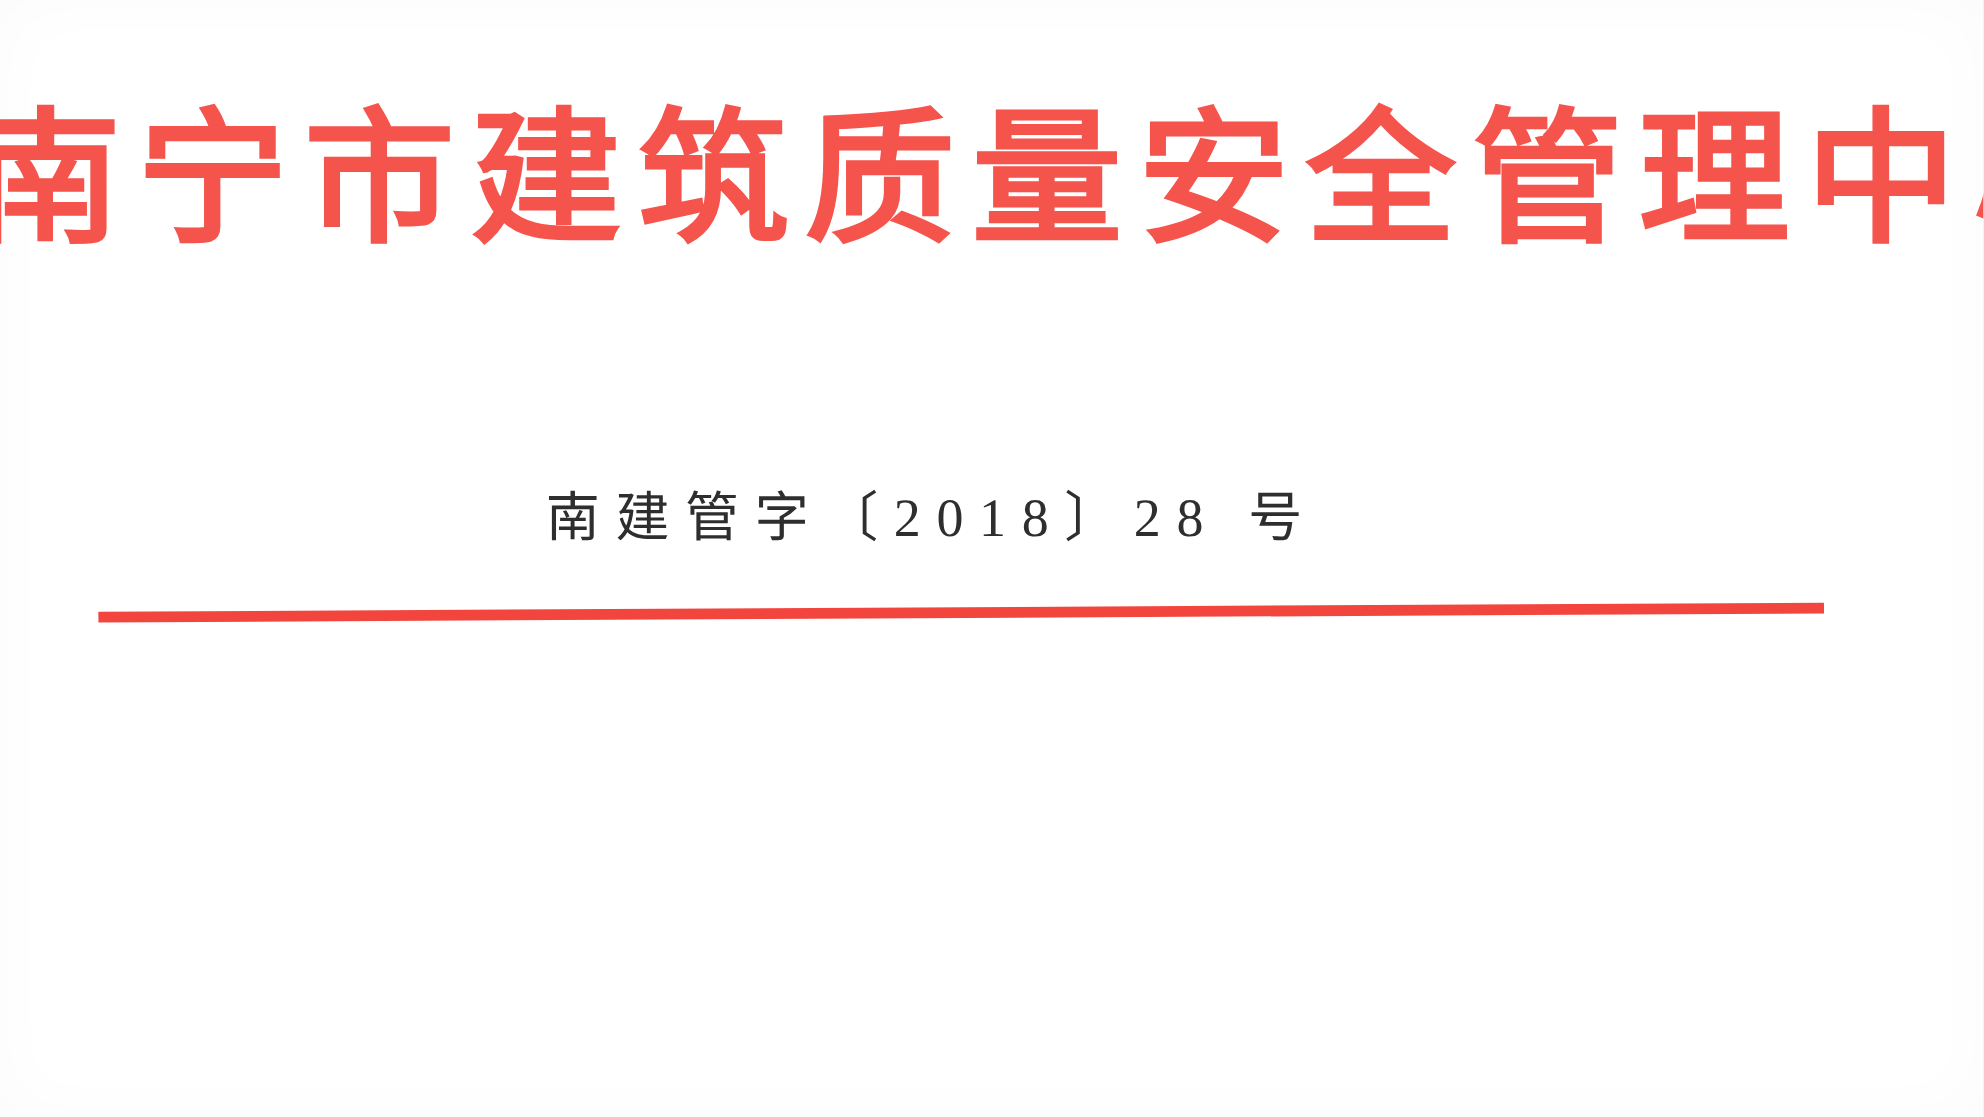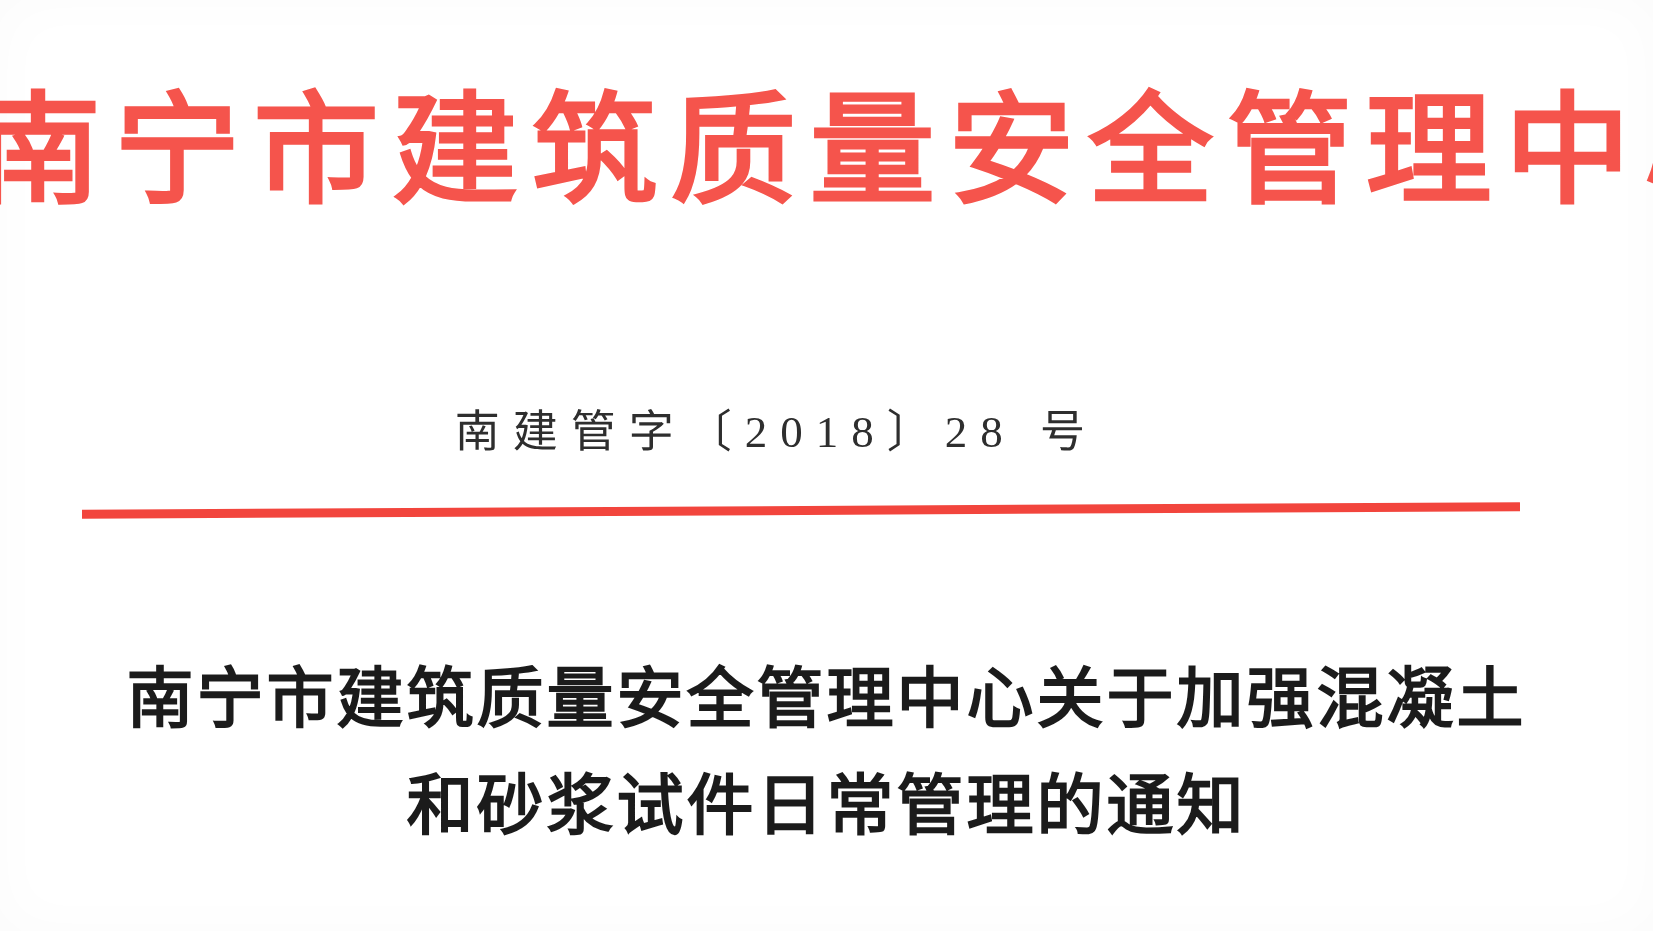--- a/index.html
+++ b/index.html
@@ -92,18 +92,14 @@
 <body>
 
 <div class="page">
 
   <div class="agency-title">南宁市建筑质量安全管理中心</div>
 
   <div class="doc-number">南建管字〔2018〕28 号</div>
 
   <div class="red-rule"></div>
 
-  <div class="notice-title">
-    <div class="notice-title-line">南宁市建筑质量安全管理中心关于加强混凝土</div>
-    <div class="notice-title-line">和砂浆试件日常管理的通知</div>
-  </div>
 
 </div>
 
 </body></html>

